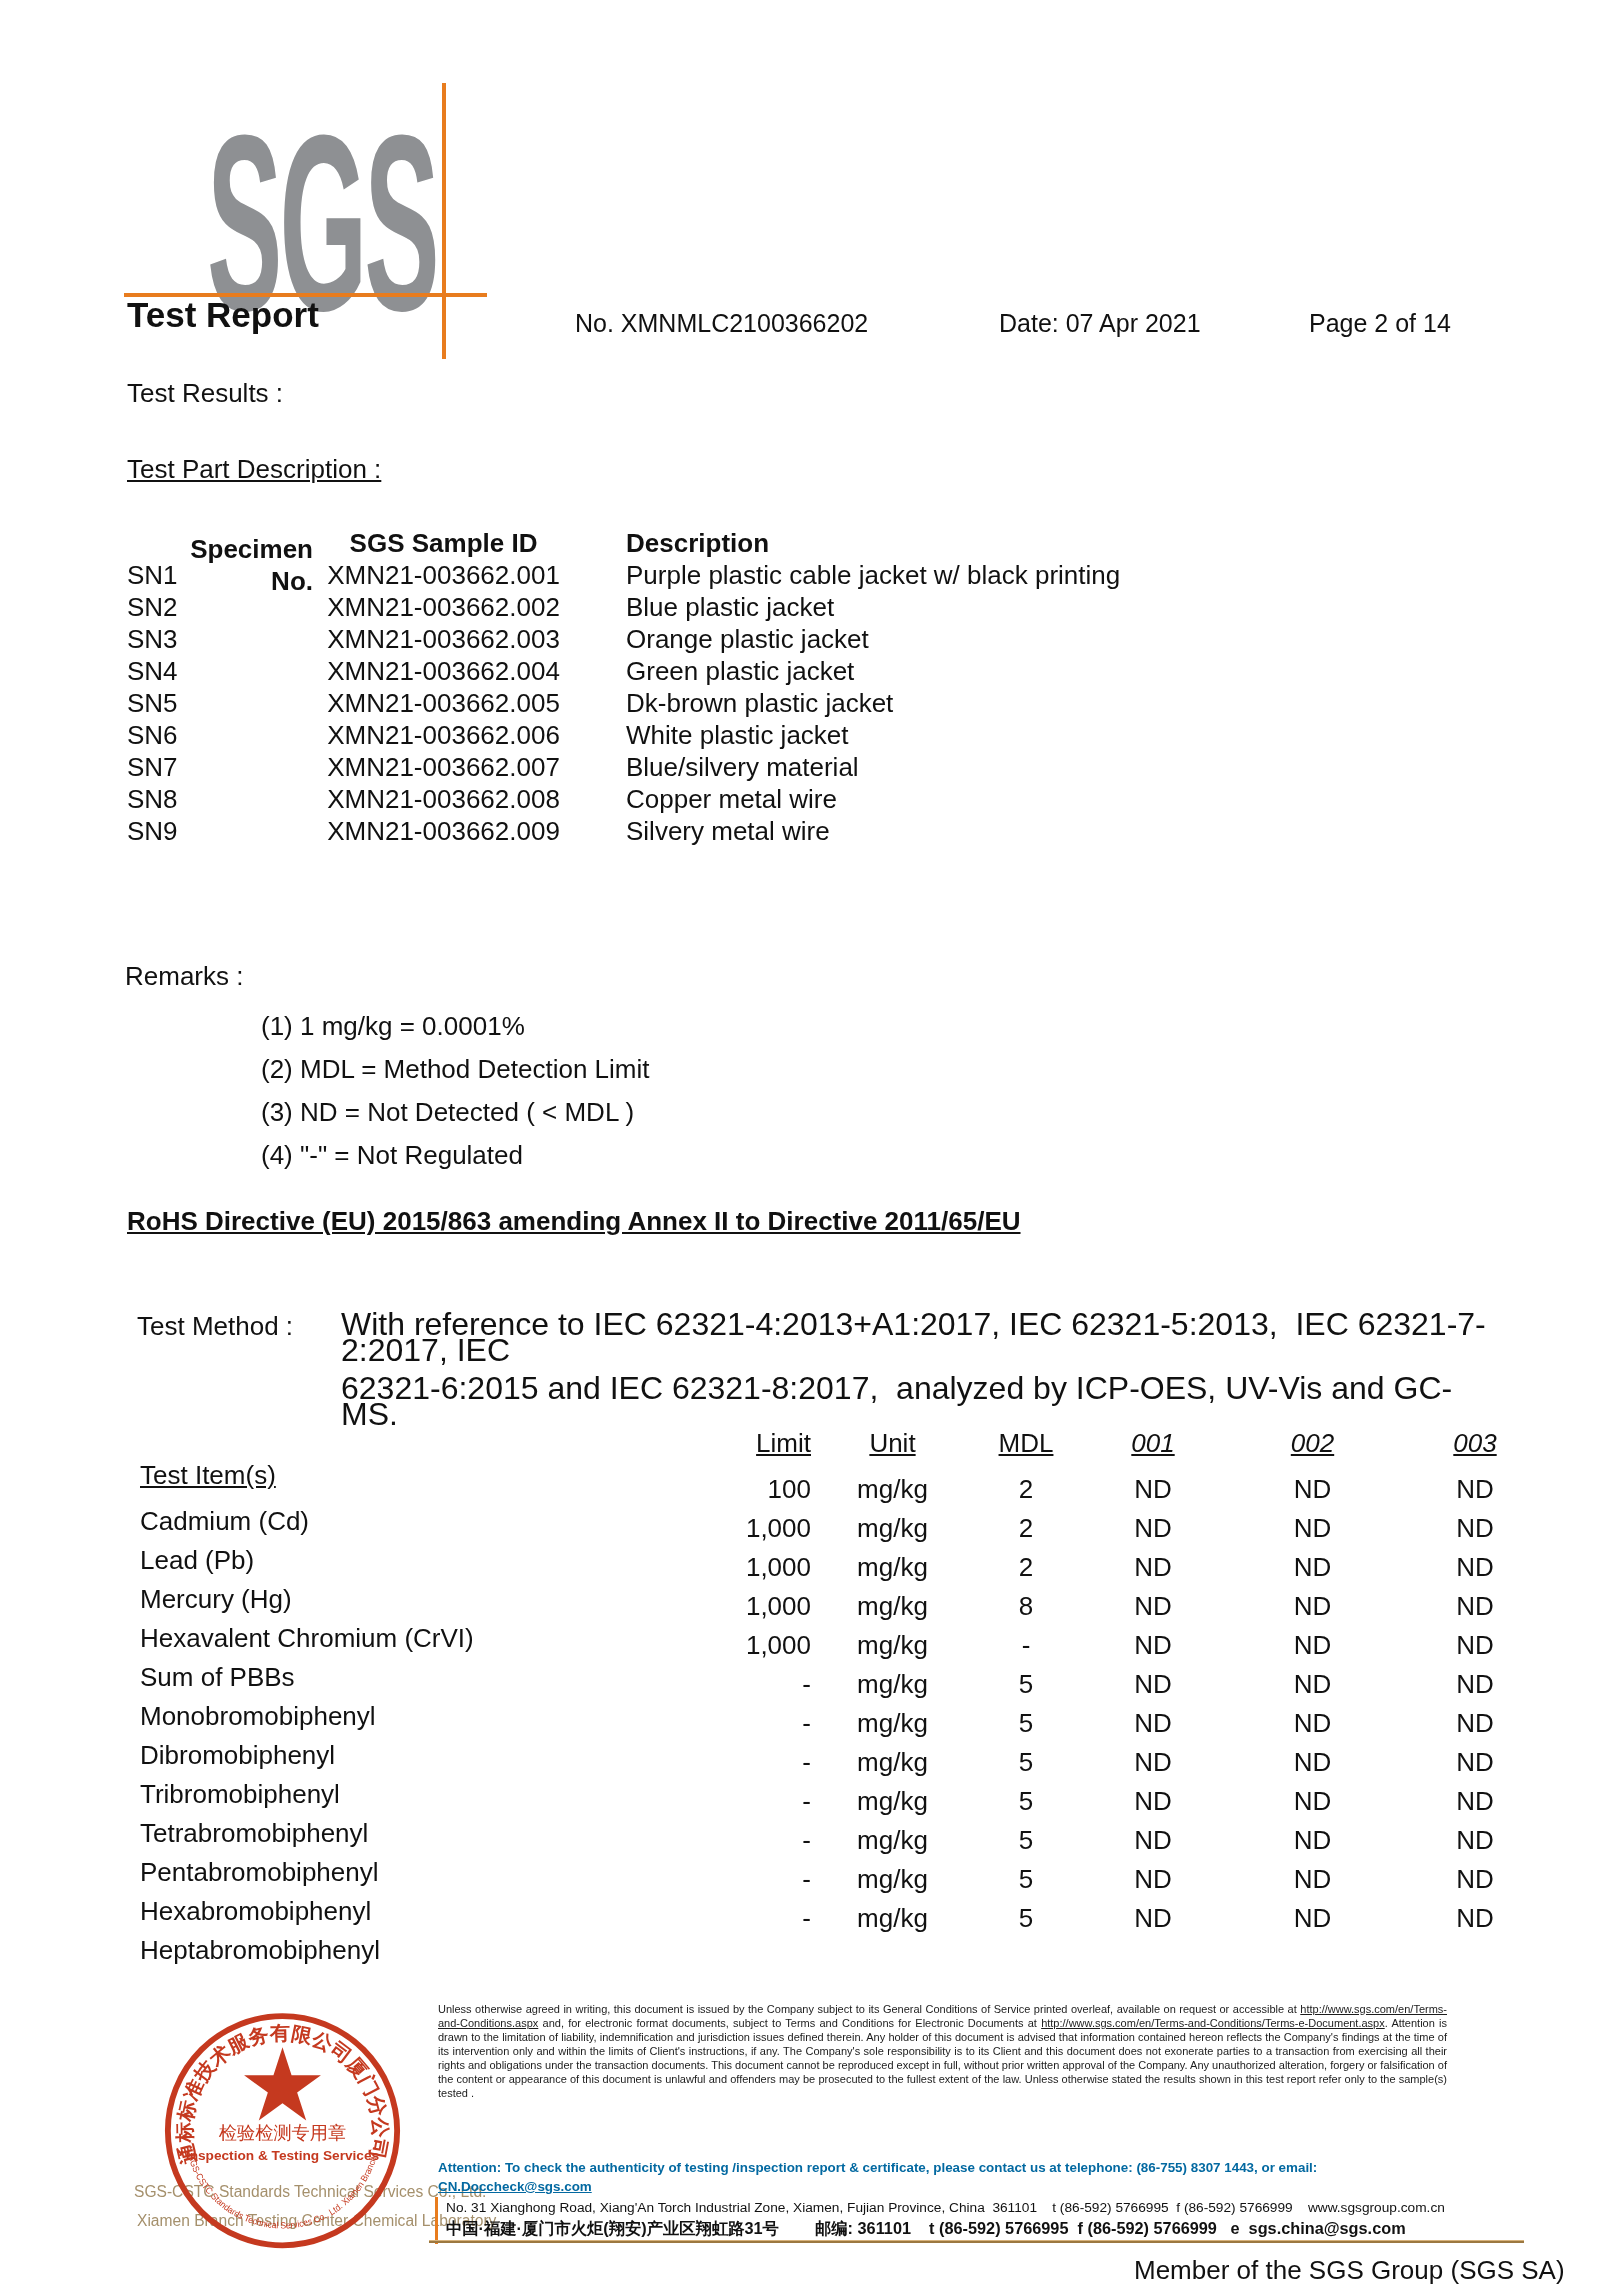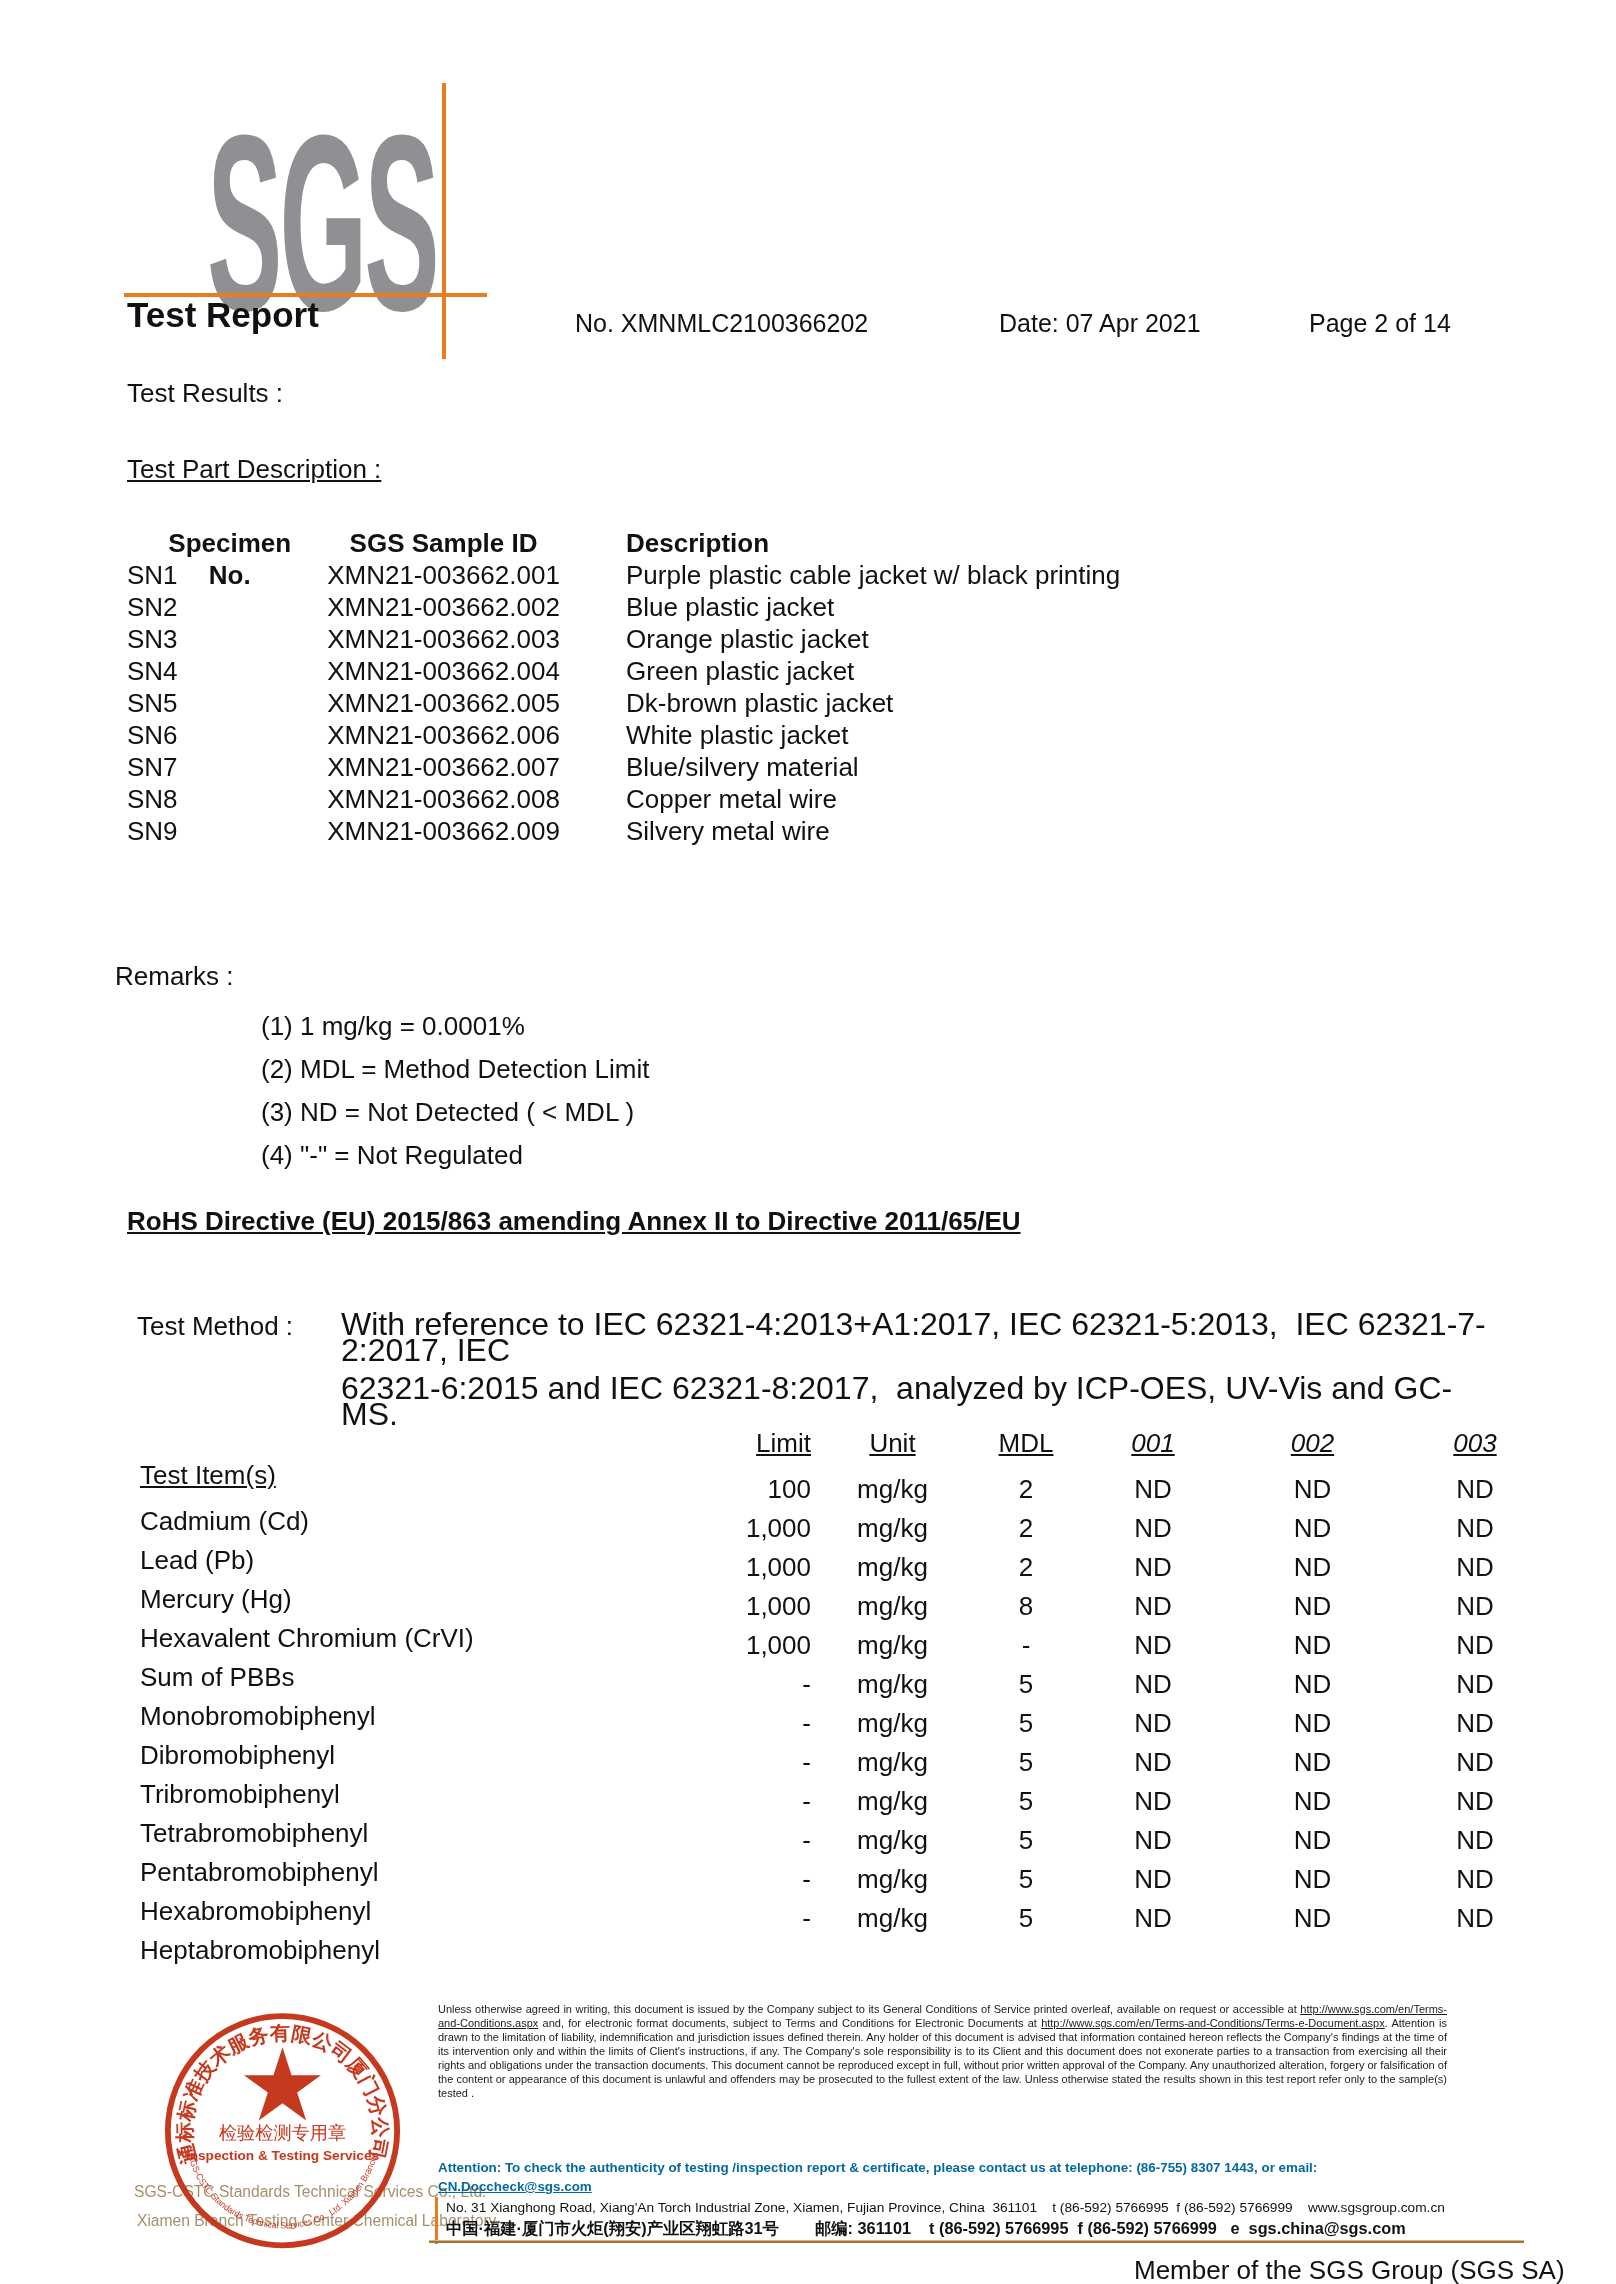--- a/index.html
+++ b/index.html
@@ -32,25 +32,25 @@
   .test-results-label { left:127px; top:378px; }
   .test-part-label { left:127px; top:454px; text-decoration:underline; }
 
   
   .spec-table { left:127px; top:527px; width:1147px; font-size:26px; }
   .spec-row { display:grid; grid-template-columns:186px 261px 1fr; height:32px; line-height:32px; }
   .spec-head { font-weight:bold; height:32px; line-height:32px; }
   .spec-col-no { text-align:left; }
   .spec-col-id { text-align:center; }
   .spec-col-desc { text-align:left; padding-left:52px; }
-  .spec-head .spec-col-no { text-align:center; padding-left:19.5px; }
+  .spec-head .spec-col-no { text-align:right; padding-left:19.5px;margin-top:6px; }
   .spec-head .spec-col-id { text-align:center; }
 
   
-  .remarks-label { left:115px; top:961px; }
+  .remarks-label { left:125px; top:961px; }
   .remarks-list { left:261px; top:1013px; font-size:26px; }
   .remarks-list > div { line-height:26px; margin-bottom:17px; }
 
   .rohs-heading { left:127px; top:1206px; font-size:26px; font-weight:bold; text-decoration:underline; }
 
   .method-label { left:137px; top:1311px; font-size:26px; }
   .method-text { left:341px; top:1311px; font-size:32px; width:1147px; }
   .method-text div { line-height:26px; margin-bottom:11.7px; }
 
   

